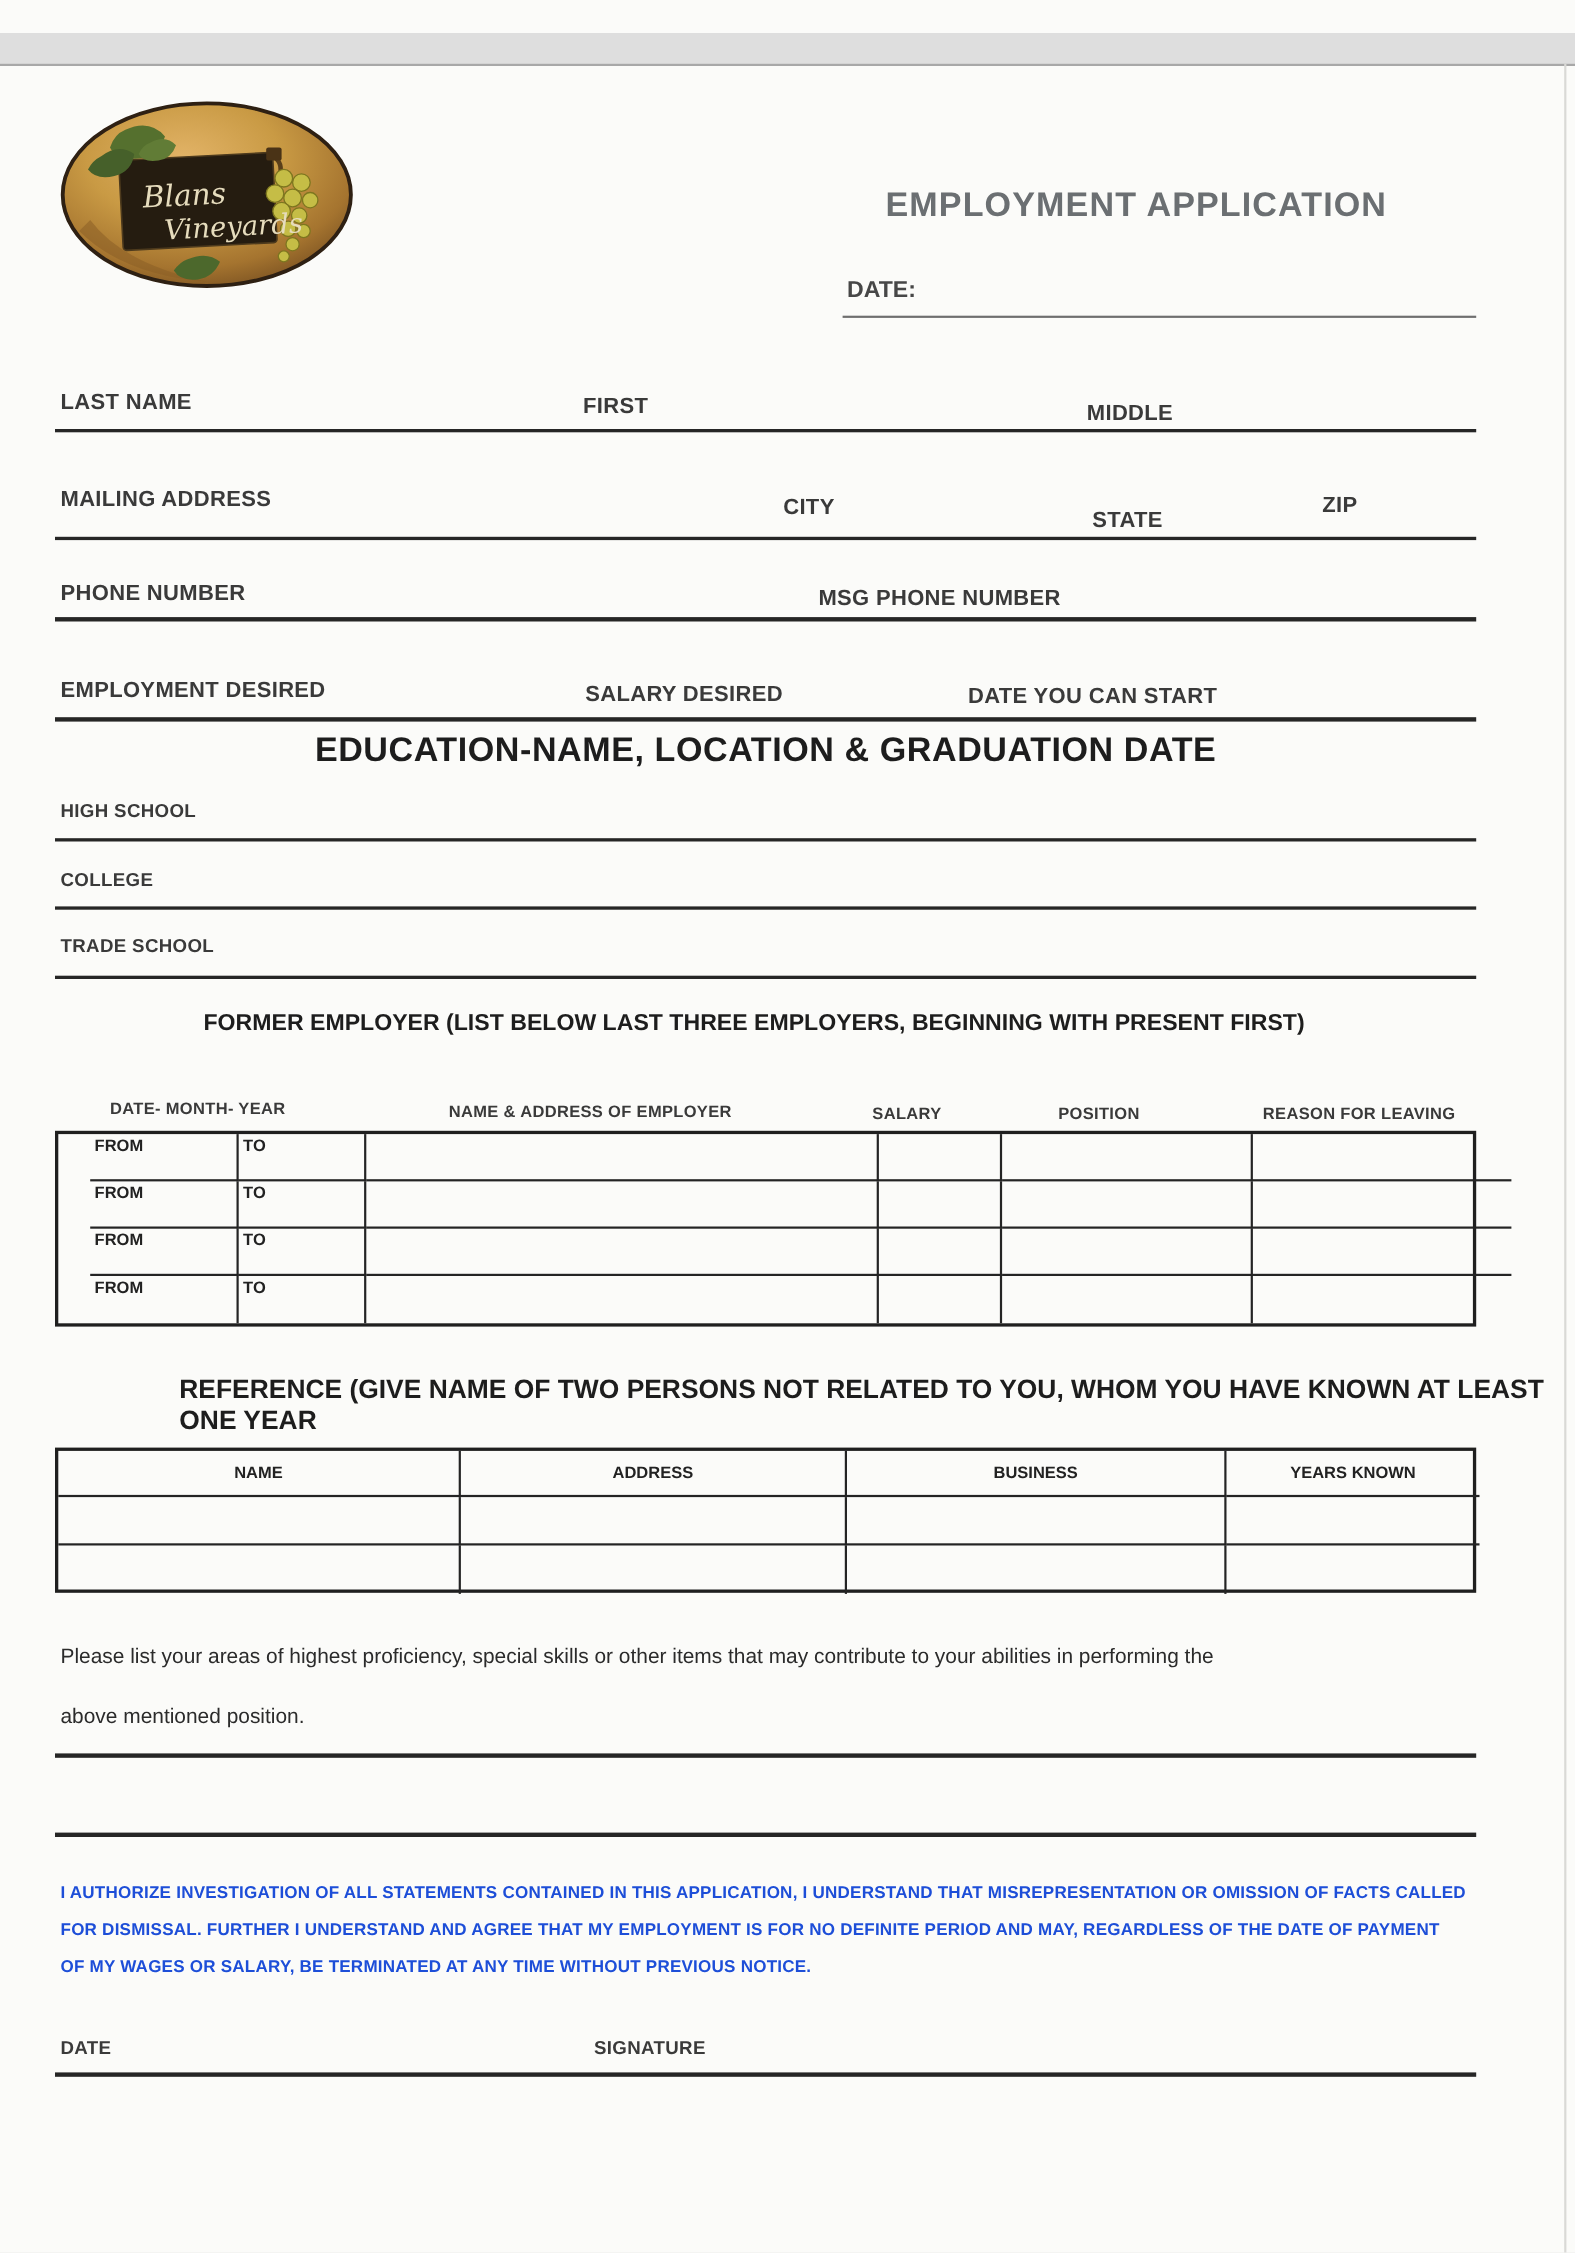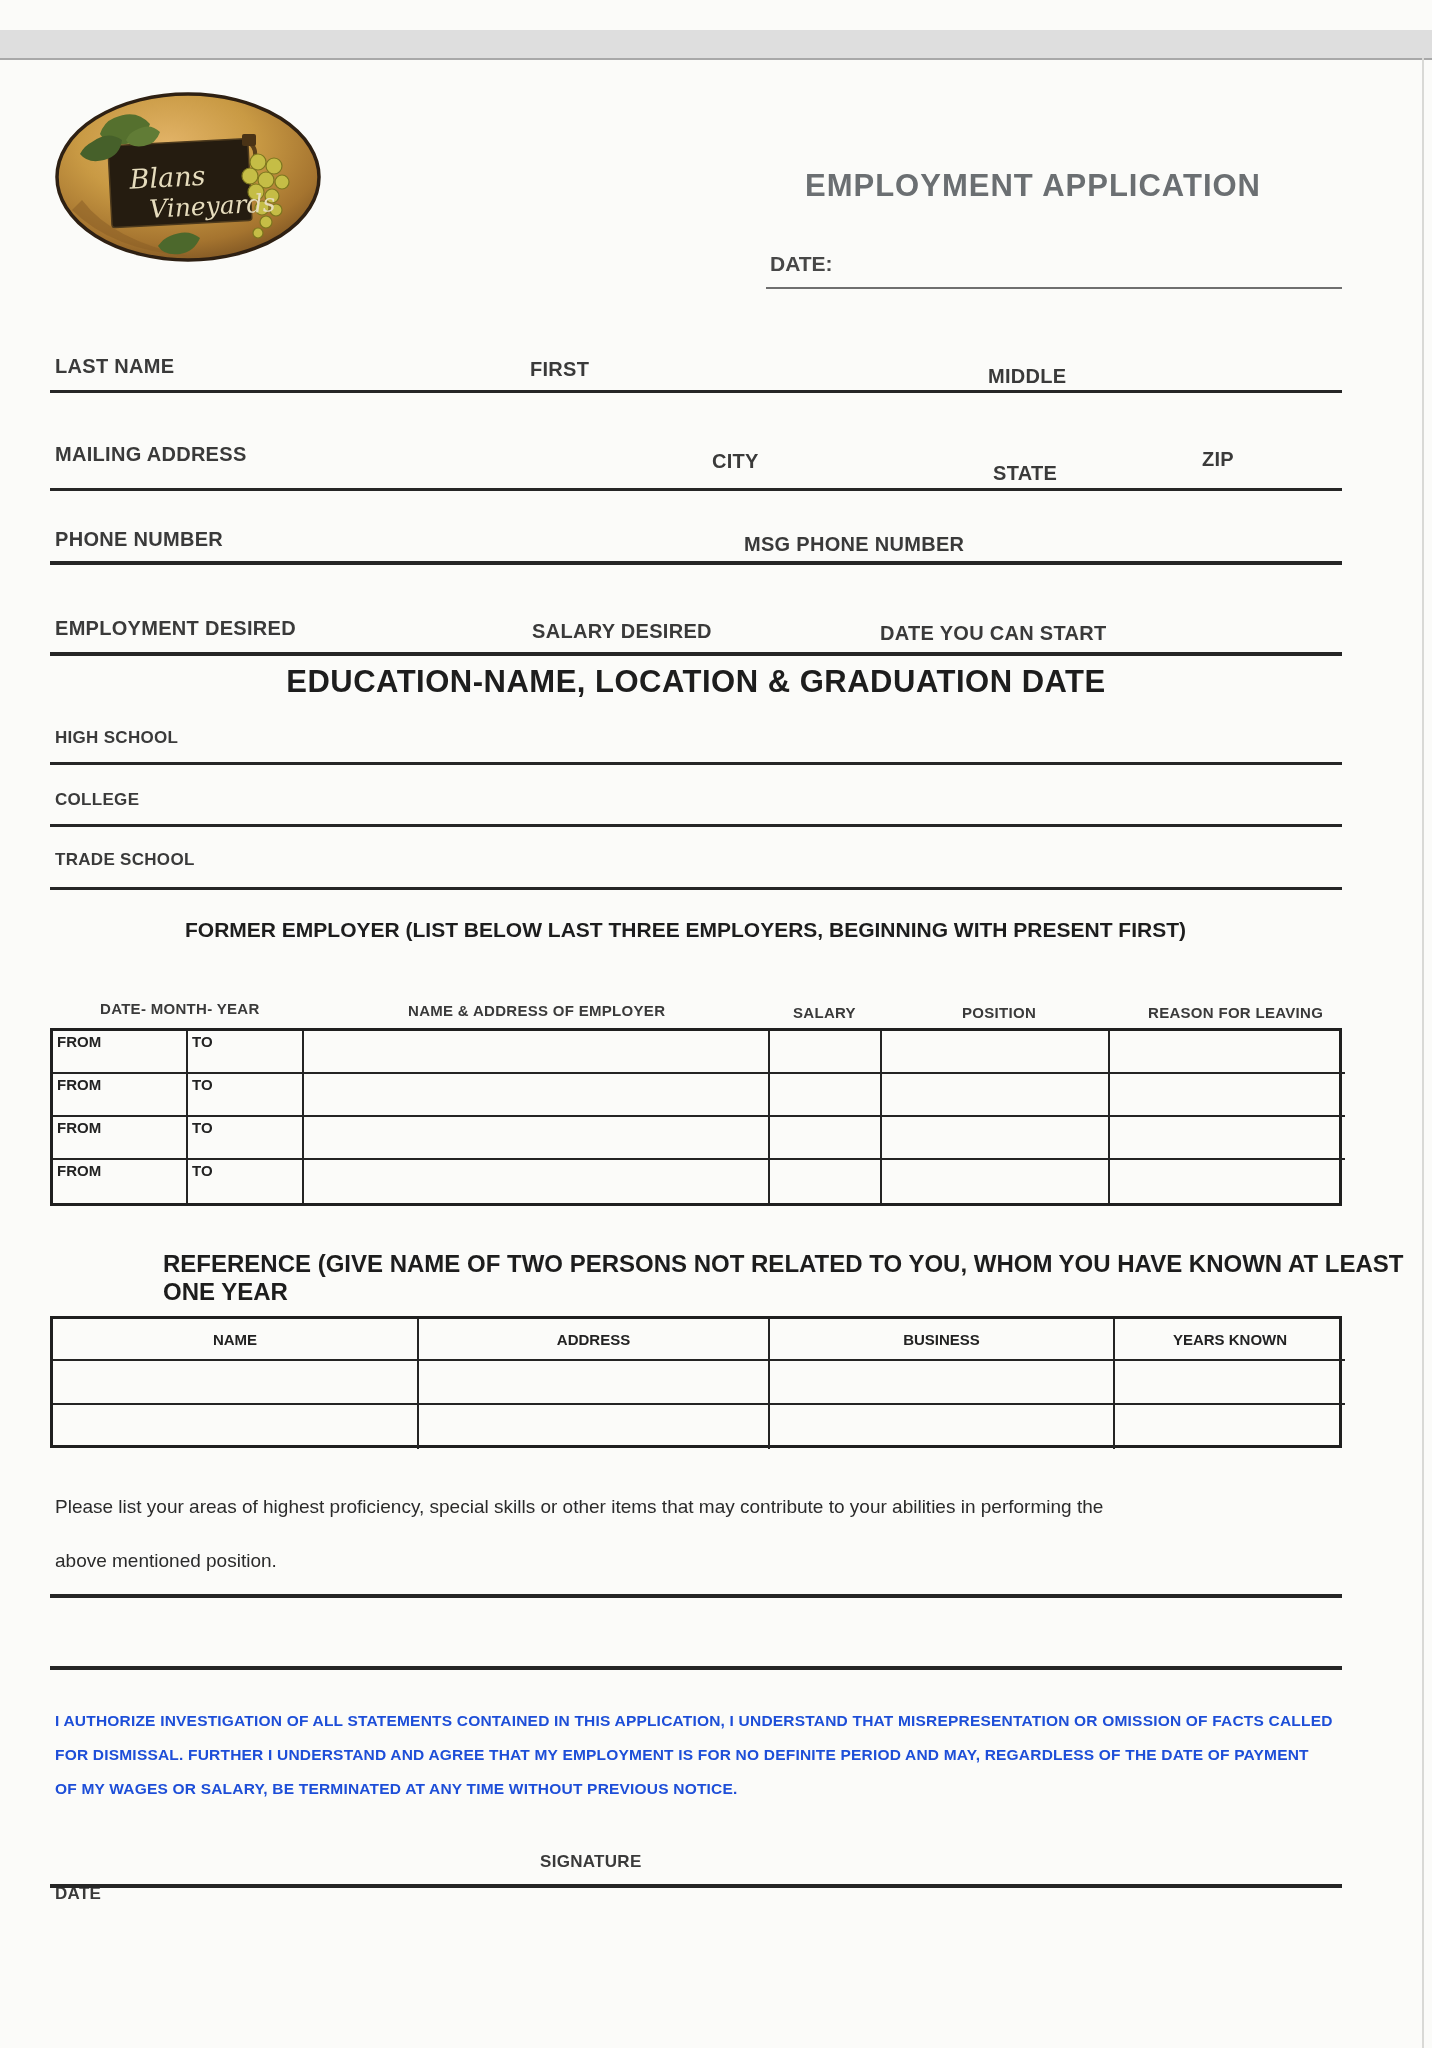--- a/index.html
+++ b/index.html
@@ -26,21 +26,21 @@
   
   .edu-head{position:absolute;left:50px;top:664px;width:1292px;text-align:center;font-size:31px;font-weight:bold;color:#1d1d1d;letter-spacing:.5px;}
   .emp-head{position:absolute;left:185px;top:918px;font-size:21px;font-weight:bold;color:#1d1d1d;}
   .ref-head{position:absolute;left:163px;top:1250px;font-size:24px;font-weight:bold;color:#1d1d1d;} .f20{font-size:20px;} .f15{font-size:15px;} .f17{font-size:17px;}
   
   .emp-table{
     position:absolute;left:50px;top:1028px;width:1292px;height:178px;
     display:grid;
     grid-template-columns:135px 116px 466px 112px 228px 235px;
     grid-template-rows:repeat(4,1fr);
-    border:3px solid #1f1f1f;box-sizing:border-box;
+    border:3px solid #1f1f1f;box-sizing:border-box;padding-left:29px;
   }
   .emp-table .cell{border-right:2px solid #242424;border-bottom:2px solid #242424;box-sizing:border-box;padding:2px 4px;font-size:15px;font-weight:bold;color:#222;}
   .emp-table .cell.last-col{border-right:none;}
   .emp-table .cell.last-row{border-bottom:none;}
   
   .ref-table{
     position:absolute;left:50px;top:1316px;width:1292px;height:132px;
     display:grid;
     grid-template-columns:366px 351px 345px 230px;
     grid-template-rows:42px 44px 44px;
@@ -198,17 +198,17 @@
 
   <div class="skills-line" style="top:1496px;">Please list your areas of highest proficiency, special skills or other items that may contribute to your abilities in performing the</div>
   <div class="skills-line" style="top:1550px;">above mentioned position.</div>
   <div class="rule thick" style="left:50px;top:1594px;width:1292px;"></div>
   <div class="rule thick" style="left:50px;top:1666px;width:1292px;"></div>
 
   <div class="auth-line" style="top:1712px;">I AUTHORIZE INVESTIGATION OF ALL STATEMENTS CONTAINED IN THIS APPLICATION, I UNDERSTAND THAT MISREPRESENTATION OR OMISSION OF FACTS CALLED</div>
   <div class="auth-line" style="top:1746px;">FOR DISMISSAL. FURTHER I UNDERSTAND AND AGREE THAT MY EMPLOYMENT IS FOR NO DEFINITE PERIOD AND MAY, REGARDLESS OF THE DATE OF PAYMENT</div>
   <div class="auth-line" style="top:1780px;">OF MY WAGES OR SALARY, BE TERMINATED AT ANY TIME WITHOUT PREVIOUS NOTICE.</div>
 
-  <div class="lbl f17" style="left:55px;top:1852px;margin-top:32px;">DATE</div>
+  <div class="lbl f17" style="left:55px;top:1852px;">DATE</div>
   <div class="lbl f17" style="left:540px;top:1852px;">SIGNATURE</div>
   <div class="rule thick" style="left:50px;top:1884px;width:1292px;"></div>
 
 </div>
 
 </body></html>

